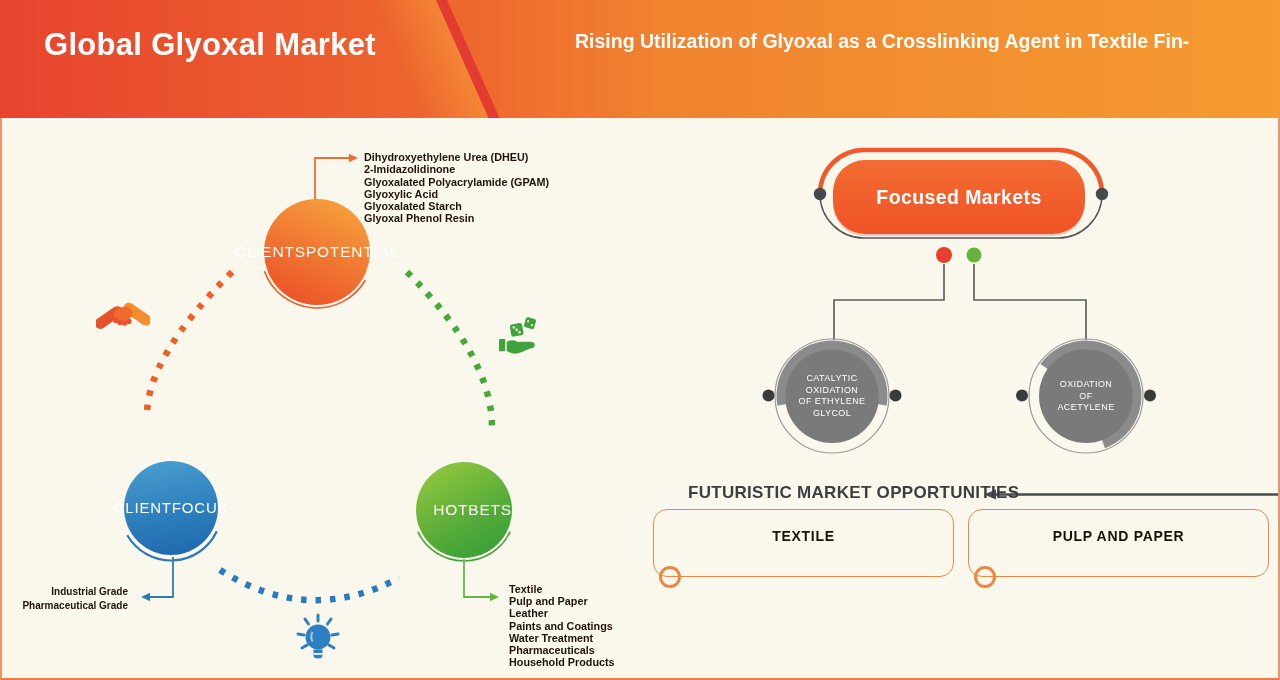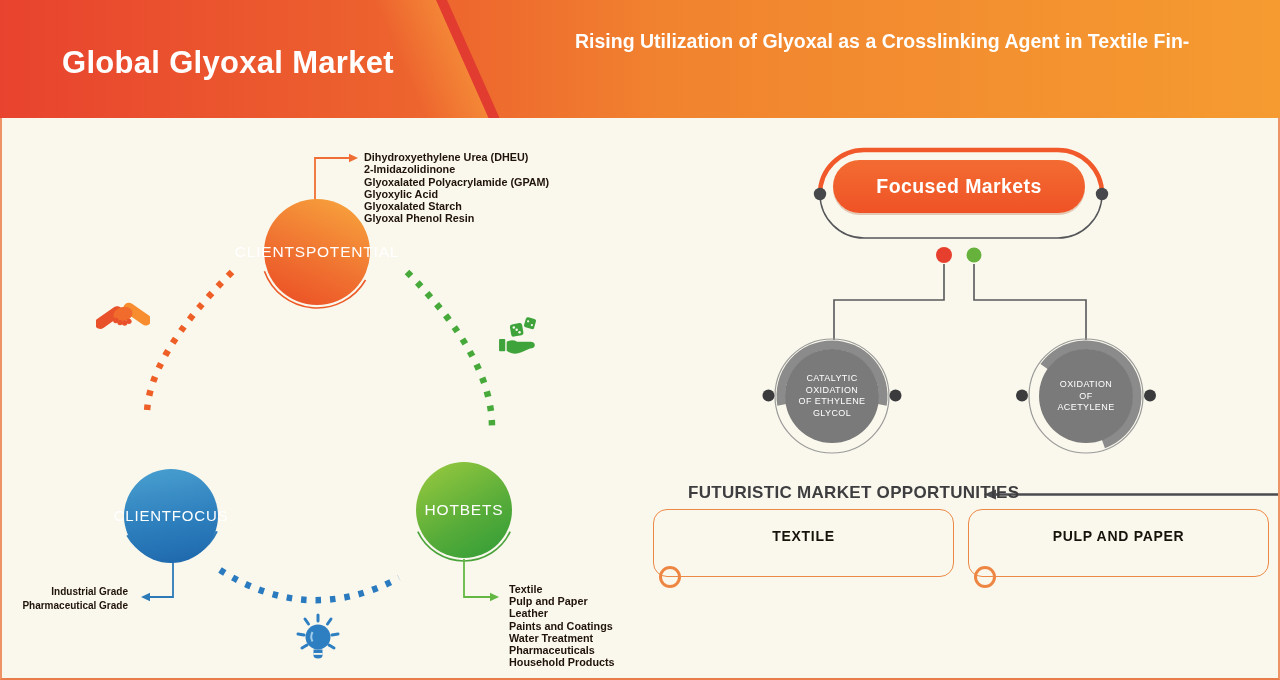--- a/index.html
+++ b/index.html
@@ -9,50 +9,50 @@
   .abs{position:absolute;}
 
   
   .hdr{position:absolute;left:0;top:0;width:1280px;height:118px;overflow:hidden;
        background:linear-gradient(90deg,#e8432e 0%,#ee6a2e 38%,#f1832f 52%,#f59b30 100%);}
   .hdr-stripe{position:absolute;left:493px;top:-8px;width:11px;height:136px;background:#e23b30;
        transform:skewX(24deg);transform-origin:bottom left;}
   .hdr-hl{position:absolute;left:430px;top:-8px;width:64px;height:136px;
        background:linear-gradient(90deg,rgba(255,200,80,0),rgba(255,190,70,.35));
        transform:skewX(24deg);transform-origin:bottom left;}
-  .hdr-title{position:absolute;left:44px;top:27px;margin:18px;color:#ffffff;
+  .hdr-title{position:absolute;left:44px;top:27px;margin:0;color:#ffffff;
        font-size:31px;font-weight:bold;letter-spacing:.3px;}
   .hdr-sub{position:absolute;left:575px;top:27px;width:680px;color:#ffffff;
        font-size:19.5px;line-height:28px;font-weight:bold;}
 
   
   .content{position:absolute;left:0;top:118px;width:1280px;height:562px;background:#faf8ec;
        border-left:2px solid #ed9366;border-right:2px solid #ed9366;border-bottom:2px solid #e87c4a;
        overflow:hidden;}
   svg.decor{position:absolute;left:0;top:0;width:1280px;height:562px;pointer-events:none;}
 
   
   .bubble{position:absolute;border-radius:50%;display:flex;flex-direction:row;
        align-items:center;justify-content:center;color:#ffffff;text-align:center;
        letter-spacing:.8px;line-height:1.35;}
   .cp{left:262px;top:81px;width:106px;height:106px;font-size:15.5px;
       background:linear-gradient(205deg,#f8a83e 0%,#f07331 55%,#eb4b24 100%);}
-  .cf{left:122px;top:351px;width:94px;height:94px;font-size:15px;
+  .cf{left:122px;top:343px;width:94px;height:94px;font-size:15px;
       background:linear-gradient(170deg,#4aa0d0 0%,#2d7fbd 55%,#1d66ab 100%);}
   .hb{left:414px;top:344px;width:96px;height:96px;font-size:15.5px;
-      background:linear-gradient(150deg,#9ccb3f 0%,#55ab39 60%,#2f9c37 100%);}
+      background:linear-gradient(150deg,#9ccb3f 0%,#55ab39 60%,#2f9c37 100%);justify-content:flex-end;}
 
   
   .ilist{position:absolute;color:#20130a;font-weight:bold;}
   .cp-list{left:362px;top:33px;font-size:10.8px;line-height:12.3px;}
   .cf-list{left:16px;top:467px;width:110px;text-align:right;font-size:10px;line-height:13.8px;}
   .hb-list{left:507px;top:465px;font-size:10.8px;line-height:12.2px;}
 
   
-  .fm-pill{position:absolute;left:831px;top:42px;width:252px;height:53px;border-radius:32px;
+  .fm-pill{position:absolute;left:831px;top:42px;width:252px;height:74px;border-radius:32px;
        background:linear-gradient(180deg,#f36c32 0%,#ef5226 100%);
        display:flex;align-items:center;justify-content:center;
        color:#ffffff;font-size:19.5px;font-weight:bold;letter-spacing:.4px;
        box-shadow:0 2px 0 rgba(160,60,10,.25);}
   .proc-label{position:absolute;color:#ffffff;text-align:center;font-size:9px;
        line-height:11.5px;letter-spacing:.4px;width:84px;}
   .proc-left{left:788px;top:255px;}
   .proc-right{left:1042px;top:261px;}
   .opp-heading{position:absolute;left:686px;top:365px;color:#3e3e40;font-size:17px;
        font-weight:bold;letter-spacing:.3px;}

